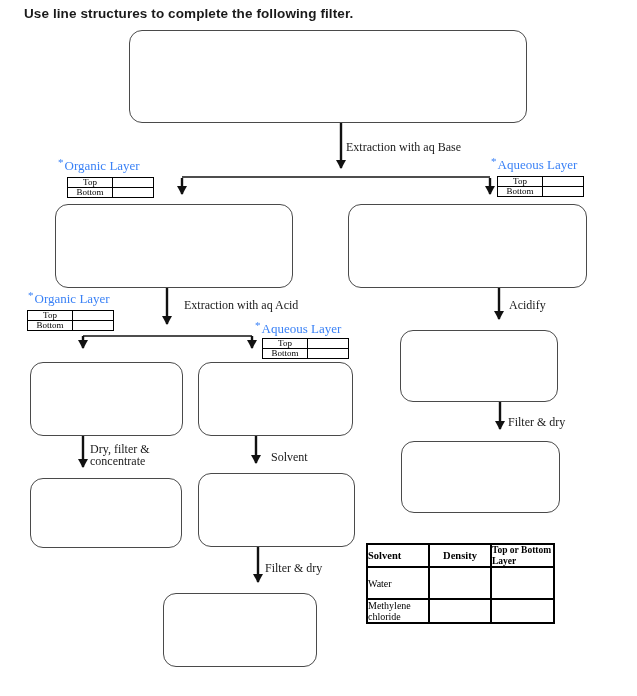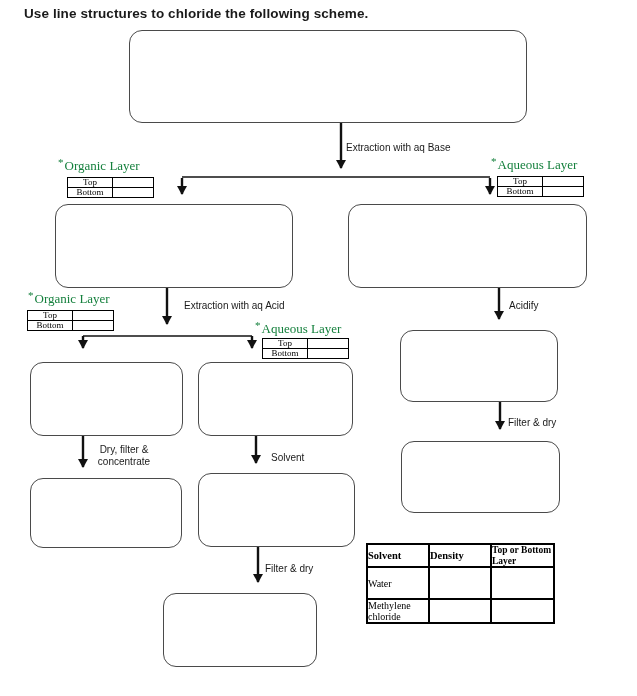--- a/index.html
+++ b/index.html
@@ -13,61 +13,61 @@
     color:#1a1a1a; letter-spacing:0.1px;
   }
   svg.connectors { position:absolute; left:0; top:0; }
   svg.connectors line { stroke:#111; stroke-width:2.4; }
   svg.connectors line.plain { stroke:#4d4d4d; stroke-width:2; }
   .abox {
     position:absolute; border:1.7px solid #4a4a4a; border-radius:13px;
     background:#fff; box-sizing:border-box;
   }
   .layerlabel {
-    position:absolute; font-size:13px; color:#15803d; white-space:nowrap;
+    position:absolute; font-size:13px; color:#3b82f6; white-space:nowrap;
     font-family:"Liberation Serif", serif;
     text-align:center;
   }
   .ast { font-size:11px; position:relative; top:-4px; margin-right:1px; }
   .flowlabel {
-    position:absolute; font-family:Liberation Sans, sans-serif;
-    font-size:10px; color:#1a1a1a; line-height:11.5px; white-space:nowrap;text-align:center;
+    position:absolute; font-family:Liberation Serif, serif;
+    font-size:12px; color:#1a1a1a; line-height:11.5px; white-space:nowrap;
   }
   .flowlabel.wrap { white-space:normal; }
   .ticktable { position:absolute; border-collapse:collapse; table-layout:fixed; background:#fff; }
   .ticktable td { border:1.8px solid #000; padding:0; height:9px; box-sizing:content-box; }
   .ticktable td.lbl {
     width:44px; font-family:"Liberation Serif", serif; font-weight:normal; font-size:9px;
     text-align:center; vertical-align:middle; line-height:9px;
   }
   .ticktable td.tick { width:40px; }
   .solvtable {
     position:absolute; left:366px; top:543px; border-collapse:collapse;
     table-layout:fixed; background:#fff;
   }
   .solvtable td {
     border:2px solid #000; padding:0; vertical-align:middle;
     font-family:"Liberation Serif", serif; color:#000; box-sizing:border-box;
   }
   .c-solvent-h { padding-left:8px; font-weight:bold; font-size:10.5px; }
-  .c-density-h { text-align:left; font-weight:bold; font-size:10.5px;margin-top:28px; }
+  .c-density-h { text-align:center; font-weight:bold; font-size:10.5px;margin-top:28px; }
   .c-layer-h  { padding-left:4px; font-weight:bold; font-size:9.5px; line-height:10.5px; }
   .c-water { padding-left:10px; font-size:10px;margin-top:26px; }
   .c-mc    { padding-left:5px;  font-size:10px; line-height:11px; }
   .footnote {
     position:absolute; left:40px; top:666px; font-size:12.5px; color:#000;
     font-family:"Liberation Serif", serif;
   }
 </style>
 </head>
 <body>
 
 <div class="canvas">
 
-  <div class="title">Use line structures to chloride the following scheme.</div>
+  <div class="title">Use line structures to complete the following filter.</div>
 
   <svg class="connectors" width="637" height="696" viewBox="0 0 637 696">
     <defs>
       <marker id="ah" markerUnits="userSpaceOnUse" markerWidth="10" markerHeight="10" refX="8" refY="5" orient="auto">
         <path d="M0,0 L9,5 L0,10 Z" fill="#111"></path>
       </marker>
     </defs>
     <line x1="341" y1="123" x2="341" y2="168" marker-end="url(#ah)"></line>
     <line class="plain" x1="182" y1="177" x2="490" y2="177"></line>
     <line x1="182" y1="178" x2="182" y2="194" marker-end="url(#ah)"></line>

